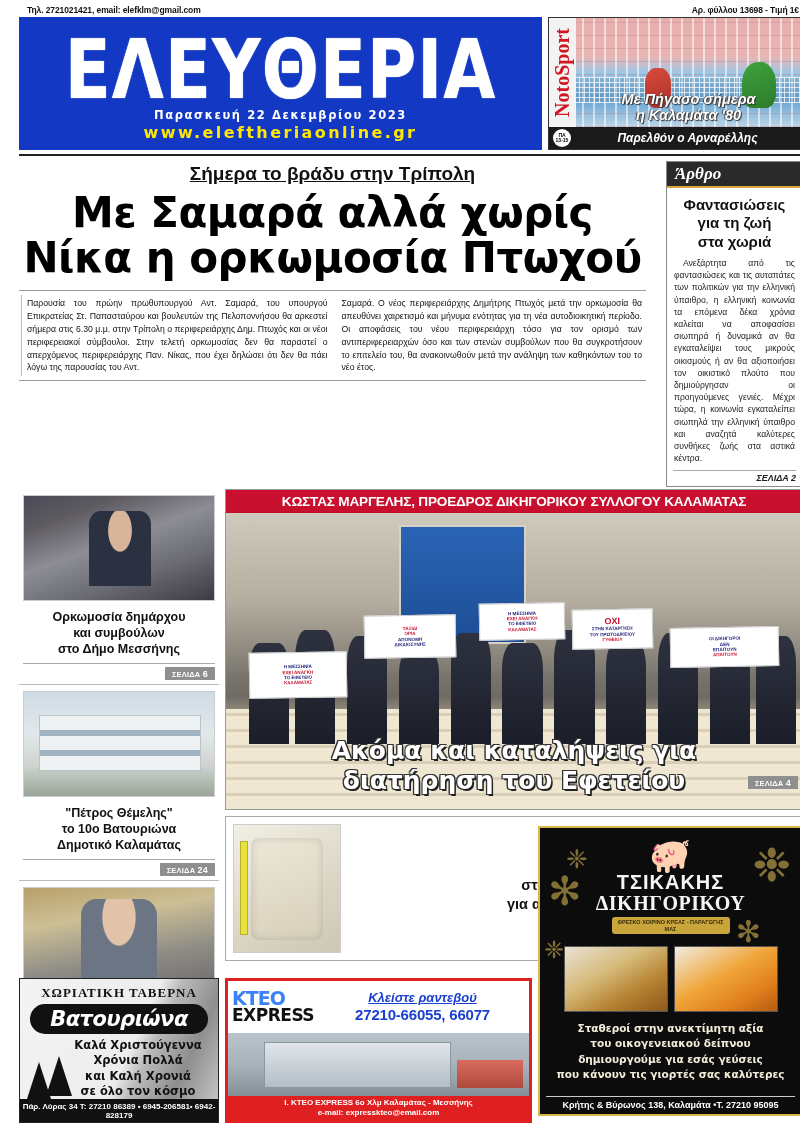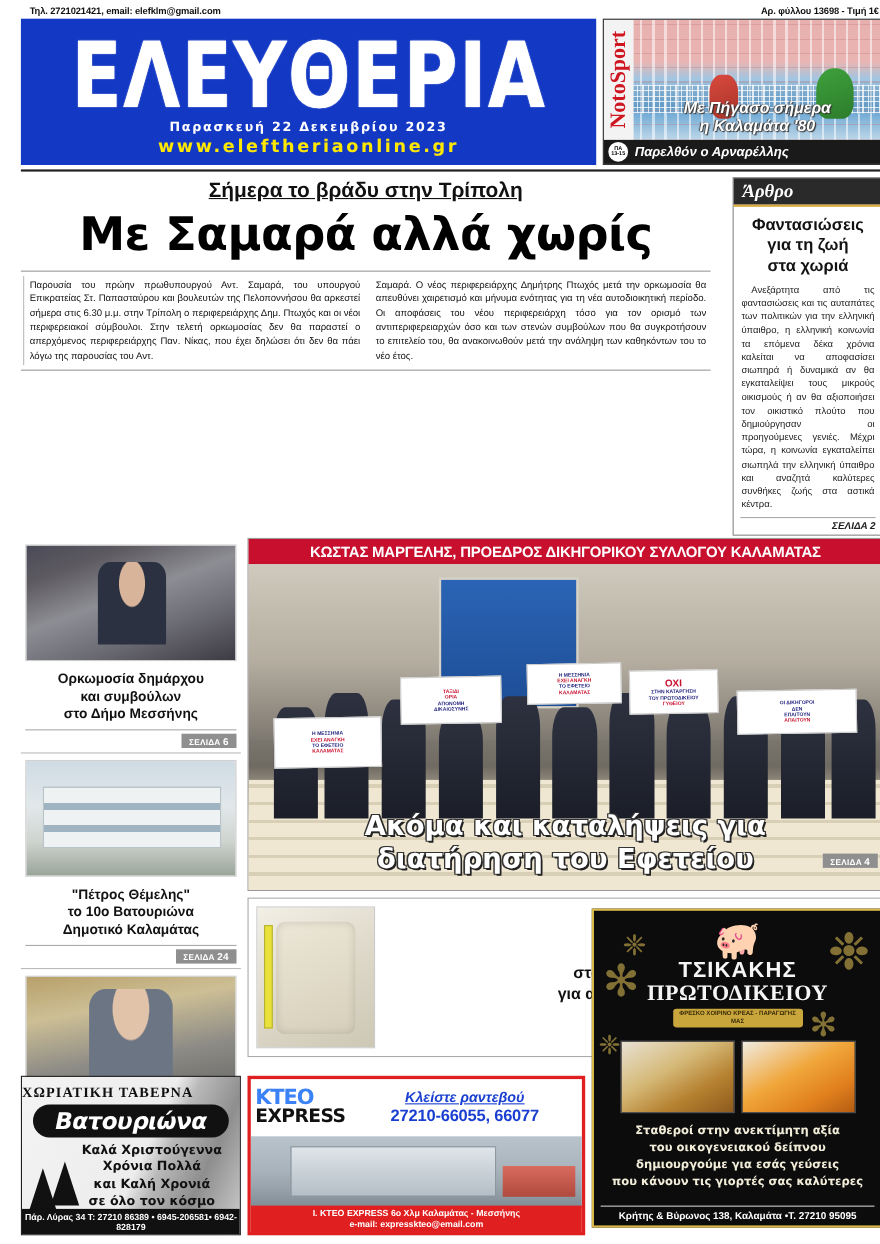--- a/index.html
+++ b/index.html
@@ -89,21 +89,21 @@
   .ns-footer {
     flex: 0 0 22px; background: #1a1a1a; display: flex; align-items: center;
     padding: 0 4px; gap: 6px;
   }
   .ns-badge {
     width: 18px; height: 18px; border-radius: 50%; background: #fff; color: #000;
     font-size: 5px; font-weight: bold; display: flex; flex-direction: column;
     align-items: center; justify-content: center; line-height: 1.05;
   }
   .ns-footer-text {
-    flex: 1; text-align: left; color: #fff; font-size: 12px;
+    flex: 1; text-align: center; color: #fff; font-size: 12px;
     font-weight: bold; font-style: italic;
   }
 
   
   .hr-thick { border-top: 2px solid #222; margin: 4px 0 0; }
 
   
   .body-grid { display: flex; gap: 20px; margin-top: 5px; }
   .col-main { flex: 1 1 auto; width: 644px; }
   .col-right { flex: 0 0 137px; }
@@ -232,21 +232,21 @@
     border:1px solid #b6b12e; z-index:2; }
   .arch-text { flex: 1; text-align: center; display:flex; flex-direction:column; justify-content:center; }
   .arch-text .t { font-size: 14.5px; font-weight: bold; color:#111; line-height:1.35; }
   .arch-tagrow { text-align: right; margin-top: 8px; }
 
   
   .ad-taverna {
     border: 1px solid #222; height: 145px; position: relative; overflow: hidden;
     background: linear-gradient(115deg,#f3f3f3 0%,#ededed 54%,#b9b9b9 62%,#8e8e8e 78%,#cfcfcf 100%);
   }
-  .tv-title { font-family:"Liberation Serif",serif; font-size:13px;
+  .tv-title { text-align:center; font-family:"Liberation Serif",serif; font-size:13px;
     font-weight:bold; letter-spacing:1px; color:#111; padding-top:6px; }
   .tv-namebox { margin: 3px 10px 0; background:#111; border-radius:16px; padding:3px 6px; }
   .tv-name { color:#fff; font-size:21px; font-weight:bold; font-style:italic; text-align:center;
     font-family:"DejaVu Sans", sans-serif; letter-spacing:-0.5px; }
   .tv-wish { text-align:center; font-size:11.5px; font-weight:bold; color:#111; line-height:1.33;
     padding: 4px 6px 0 44px; font-family:"DejaVu Sans", sans-serif; }
   .tv-trees { position:absolute; left:6px; bottom:20px; width:48px; height:62px; }
   .tv-tree { position:absolute; bottom:0; width:0; height:0; border-left:13px solid transparent;
     border-right:13px solid transparent; border-bottom:40px solid #111; }
   .ad-footer-bar {
@@ -341,20 +341,21 @@
   </div>
 
   <div class="hr-thick"></div>
 
   <div class="body-grid">
 
     <div class="col-main">
       <div class="kicker">Σήμερα το βράδυ στην Τρίπολη</div>
       <div class="headline">
         <span class="l1">Με Σαμαρά αλλά χωρίς</span>
+        <span class="l2">Νίκα η ορκωμοσία Πτωχού</span>
       </div>
       <div class="intro-cols">
         <div class="intro-col">Παρουσία του πρώην πρωθυπουργού Αντ. Σαμαρά, του υπουργού Επικρατείας Στ. Παπασταύρου και βουλευτών της Πελοποννήσου θα αρκεστεί σήμερα στις 6.30 μ.μ. στην Τρίπολη ο περιφερειάρχης Δημ. Πτωχός και οι νέοι περιφερειακοί σύμβουλοι. Στην τελετή ορκωμοσίας δεν θα παραστεί ο απερχόμενος περιφερειάρχης Παν. Νίκας, που έχει δηλώσει ότι δεν θα πάει λόγω της παρουσίας του Αντ.</div>
         <div class="intro-col">Σαμαρά. Ο νέος περιφερειάρχης Δημήτρης Πτωχός μετά την ορκωμοσία θα απευθύνει χαιρετισμό και μήνυμα ενότητας για τη νέα αυτοδιοικητική περίοδο. Οι αποφάσεις του νέου περιφερειάρχη τόσο για τον ορισμό των αντιπεριφερειαρχών όσο και των στενών συμβούλων που θα συγκροτήσουν το επιτελείο του, θα ανακοινωθούν μετά την ανάληψη των καθηκόντων του το νέο έτος.</div>
       </div>
     </div>
 
     <div class="col-right">
       <div class="arthro-box">
         <div class="arthro-tab">Άρθρο</div>
@@ -506,21 +507,21 @@
         <div class="bot-right" style="position:absolute; right:8px; top:826px; width:265px;">
           <div class="ad-tsik">
             <div class="snowflake" style="left:8px;top:40px;font-size:40px;">✻</div>
             <div class="snowflake" style="left:26px;top:16px;font-size:26px;">❈</div>
             <div class="snowflake" style="right:10px;top:10px;font-size:46px;">❉</div>
             <div class="snowflake" style="right:40px;top:86px;font-size:30px;">✻</div>
             <div class="snowflake" style="left:4px;top:108px;font-size:24px;">❈</div>
             <div class="ts-logo">
               <div class="ts-pig">🐖</div>
               <div class="ts-name1">ΤΣΙΚΑΚΗΣ</div>
-              <div class="ts-name2">ΠΡΩΤΟΔΙΚΕΙΟΥ</div>
+              <div class="ts-name2">ΔΙΚΗΓΟΡΙΚΟΥ</div>
               <div class="ts-ribbon">ΦΡΕΣΚΟ ΧΟΙΡΙΝΟ ΚΡΕΑΣ - ΠΑΡΑΓΩΓΗΣ ΜΑΣ</div>
             </div>
             <div class="ts-photos">
               <div class="ts-photo ts-p1"></div>
               <div class="ts-photo ts-p2"></div>
             </div>
             <div class="ts-copy">
               <div>Σταθεροί στην ανεκτίμητη αξία</div>
               <div>του οικογενειακού δείπνου</div>
               <div>δημιουργούμε για εσάς γεύσεις</div>

